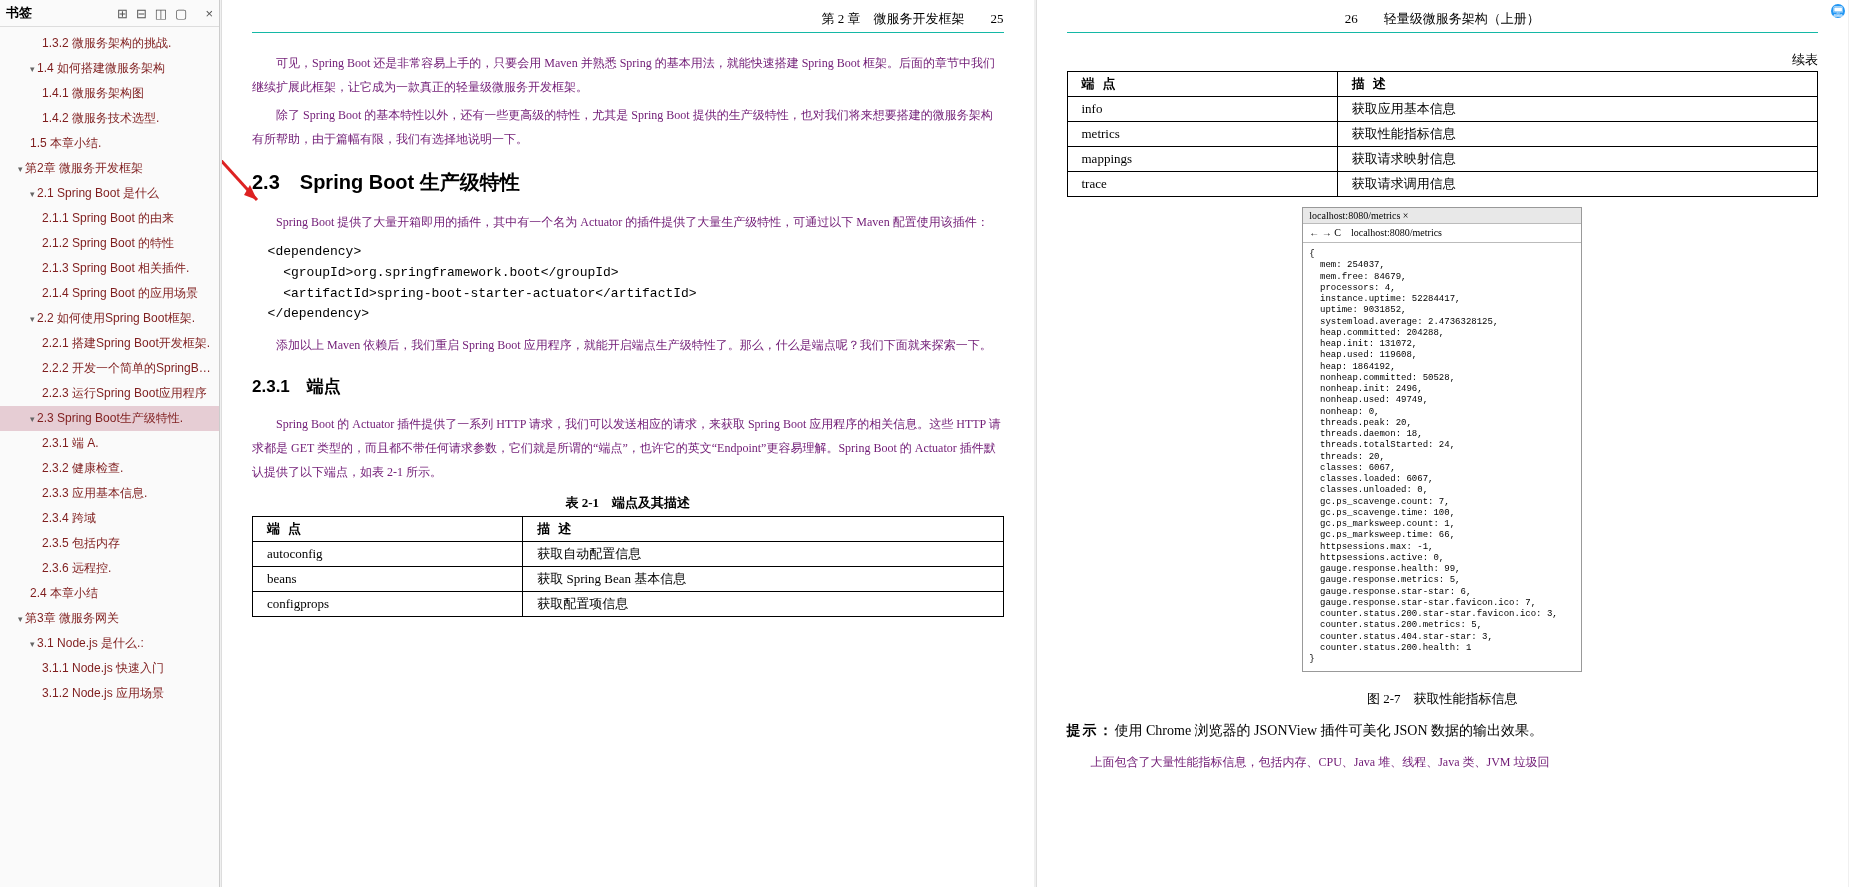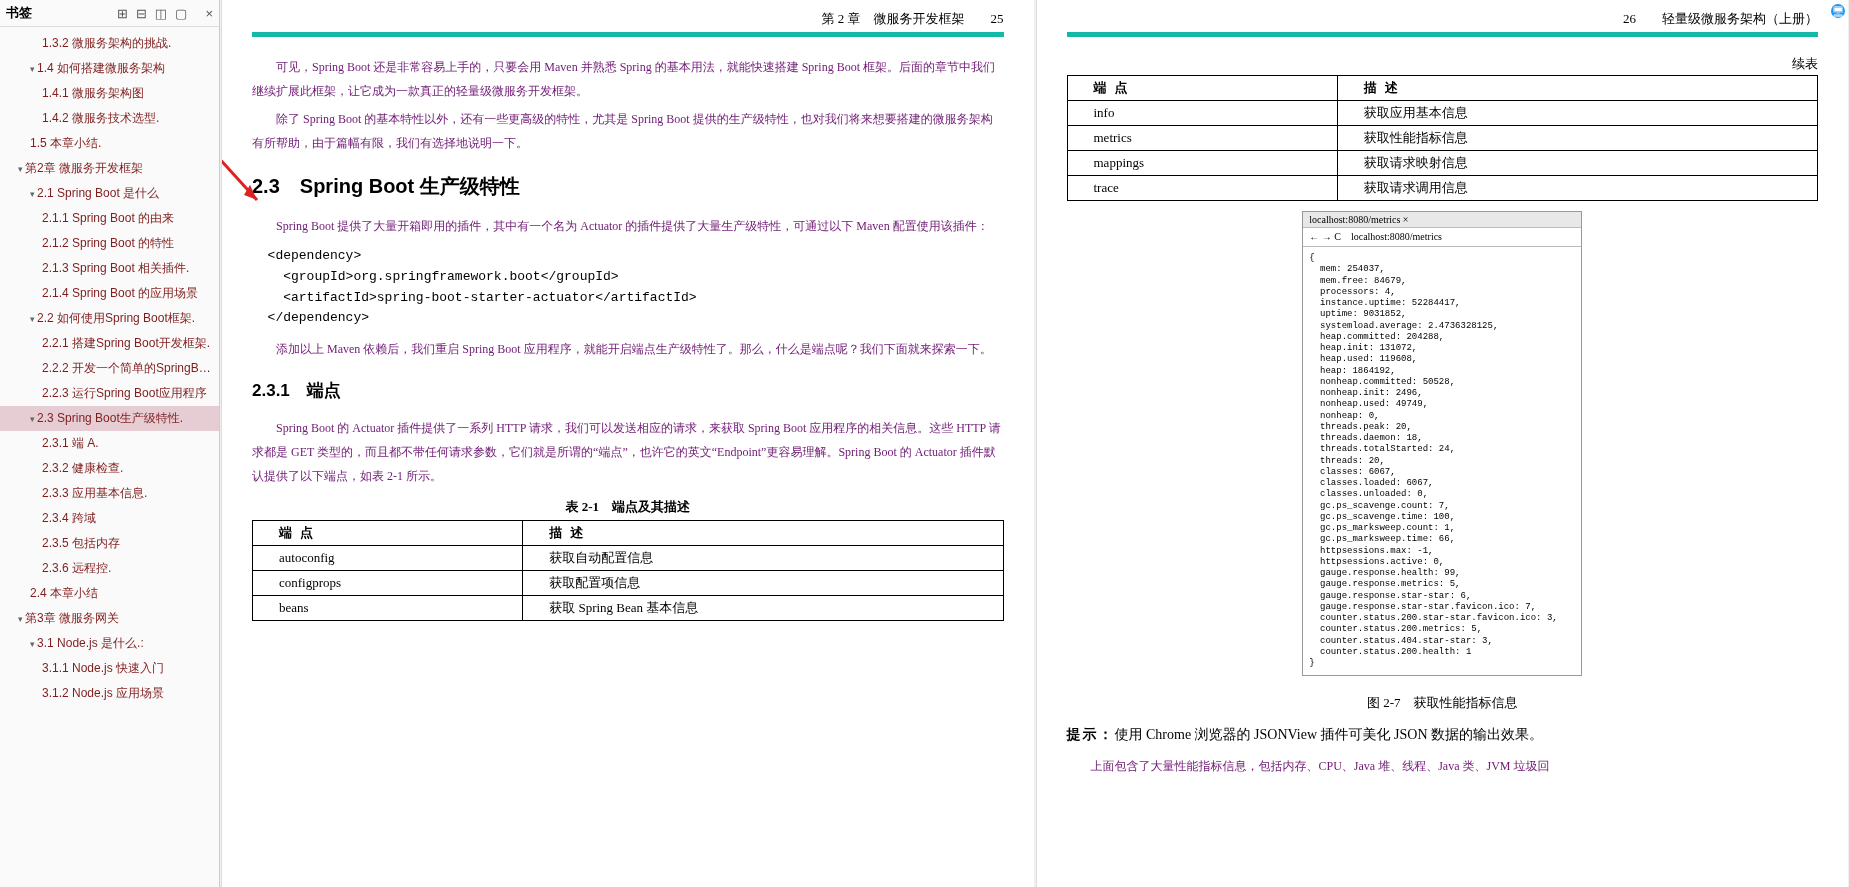--- a/index.html
+++ b/index.html
@@ -10,29 +10,29 @@
 .sb-icons{margin-left:auto;display:flex;gap:8px;color:#555}
 .sb-icons span{font-size:13px;cursor:pointer}
 .tree{overflow-y:auto;flex:1;padding:4px 0}
 .tree-item{padding:4px 6px;cursor:pointer;white-space:nowrap;overflow:hidden;text-overflow:ellipsis;color:#7f1d1d}
 .l1{padding-left:18px}.l2{padding-left:30px}.l3{padding-left:42px}
 .tree-item.sel{background:#e6cdd4}
 .tri::before{content:"▸ ";color:#666;font-size:9px}
 .tri.open::before{content:"▾ "}
 .pages{flex:1;display:flex;overflow:hidden;background:#f0f0f0}
 .page{flex:1;background:#fff;margin:0 1px;padding:10px 30px 20px;overflow:hidden;font-family:"SimSun","Songti SC",serif;position:relative;border-left:1px solid #ddd}
-.page-header{text-align:right;font-size:13px;border-bottom:5px solid #14b8a6;padding-bottom:4px;margin-bottom:18px}
-.page-header.left-h{text-align:right}
+.page-header{text-align:right;font-size:13px;border-bottom:1px solid #14b8a6;padding-bottom:4px;margin-bottom:18px}
+.page-header.left-h{text-align:center}
 .para{font-size:12px;line-height:2.0;text-indent:2em;margin-bottom:4px;color:#701a75}
 .h2{font-size:20px;font-weight:bold;margin:18px 0 14px;font-family:"Microsoft YaHei",sans-serif}
 .h3{font-size:17px;font-weight:bold;margin:18px 0 14px;font-family:"Microsoft YaHei",sans-serif}
 pre.code{font-family:Liberation Mono, monospace;font-size:13px;line-height:1.6;margin:8px 0;white-space:pre}
 .tbl-caption{text-align:center;font-size:13px;font-weight:bold;margin:10px 0 4px}
 table.doc{width:100%;border-collapse:collapse;font-size:13px}
-table.doc th,table.doc td{border:1px solid #000;padding:3px 26px;text-align:left}
+table.doc th,table.doc td{border:1px solid #000;padding:3px 14px;text-align:left}
 table.doc th{font-weight:bold;letter-spacing:8px}
 .cont-label{text-align:right;font-size:13px;margin-bottom:2px}
 .fig-wrap{margin:10px auto;border:1px solid #999;width:280px;font-size:11px;background:#fff}
 .fig-tabs{background:#e8e8e8;padding:2px 6px;font-size:10px;border-bottom:1px solid #bbb}
 .fig-url{padding:2px 6px;border-bottom:1px solid #bbb;font-size:10px}
 .fig-body{font-family:"Courier New",monospace;font-size:9px;line-height:1.25;padding:6px;white-space:pre;overflow:hidden}
 .fig-caption{text-align:center;font-size:13px;margin-top:18px}
 .tip{font-size:14px;margin-top:14px}
 .tip b{letter-spacing:2px}
 .arrow{position:absolute;pointer-events:none;z-index:5}
@@ -110,26 +110,26 @@
             <th style="width:36%">端点</th>
             <th>描述</th>
           </tr>
       </tbody>
         <tbody id="tblL">
           <tr>
             <td>autoconfig</td>
             <td>获取自动配置信息</td>
           </tr>
           <tr>
+            <td>beans</td>
+            <td>获取 Spring Bean 基本信息</td>
+          </tr>
+          <tr>
             <td>configprops</td>
             <td>获取配置项信息</td>
-          </tr>
-          <tr>
-            <td>beans</td>
-            <td>获取 Spring Bean 基本信息</td>
           </tr>
         </tbody>
     </table>
   </div>
 
   <div class="page">
     <div class="page-header left-h">26　　轻量级微服务架构（上册）</div>
     <div class="cont-label">续表</div>
     <table class="doc">
       <tbody>

